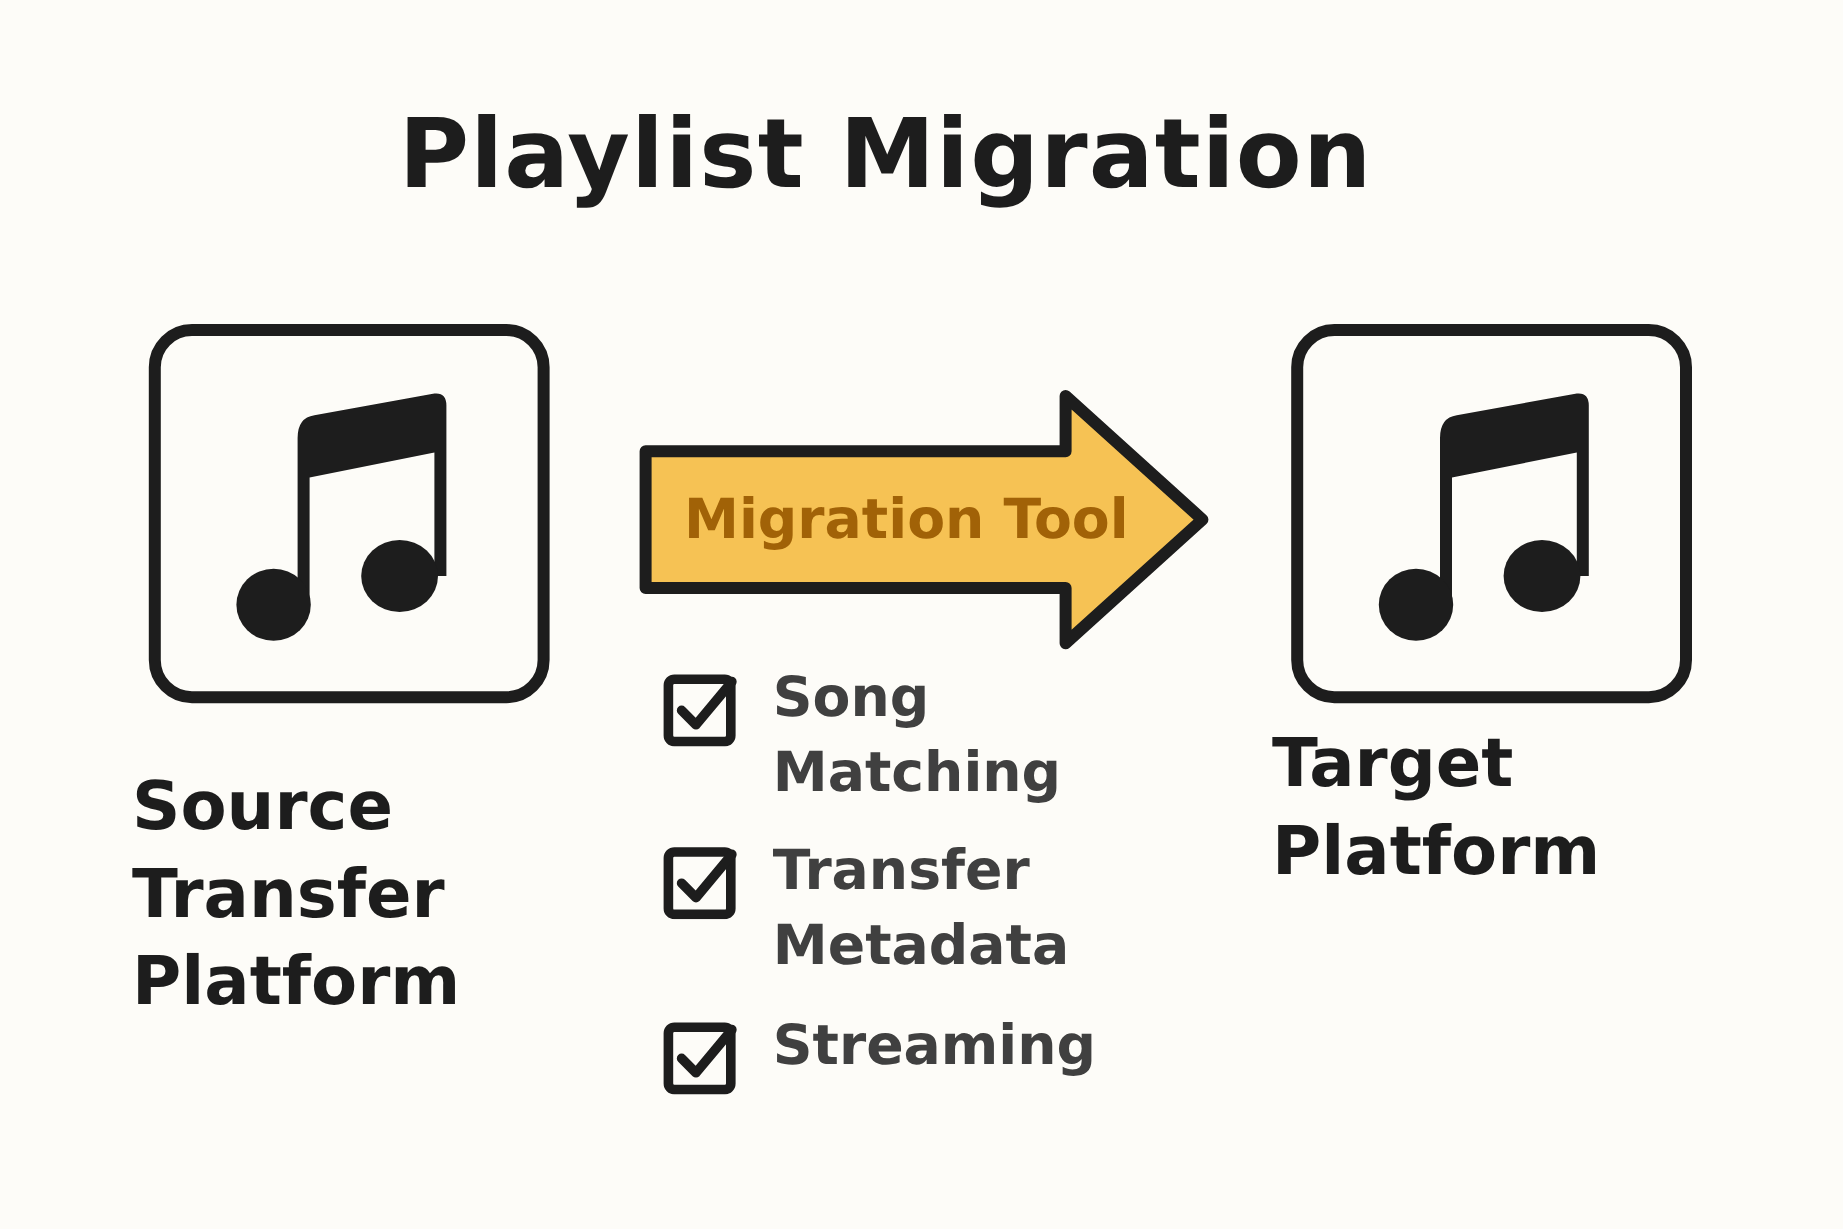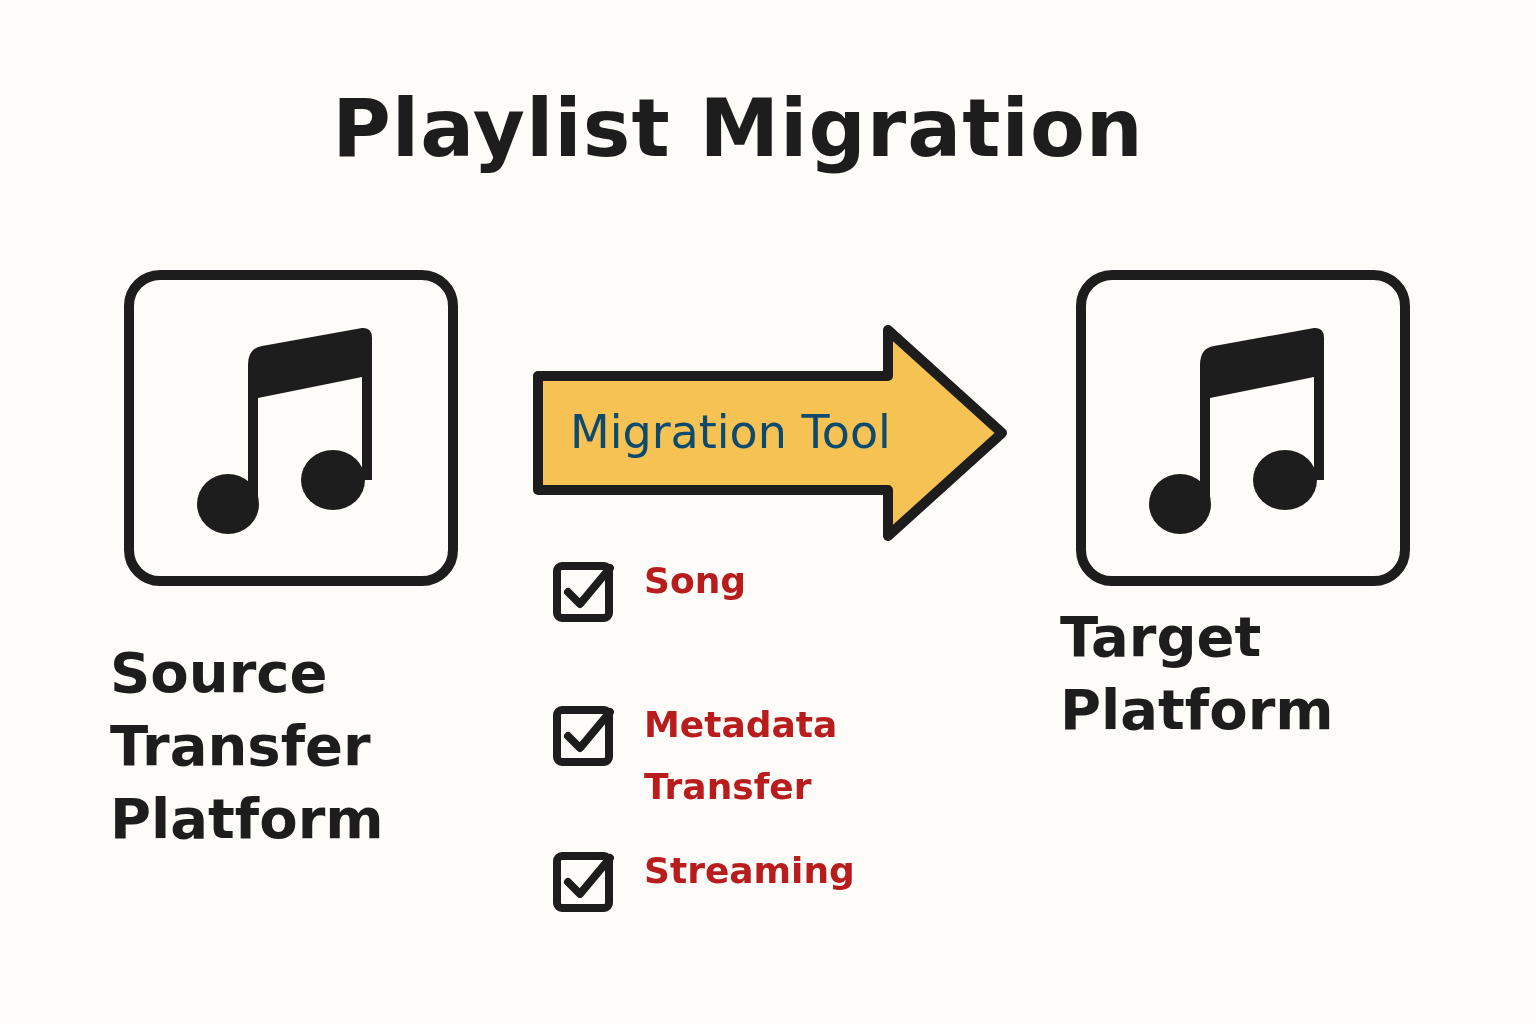--- a/index.html
+++ b/index.html
@@ -14,26 +14,26 @@
   .platform-box {
     position:absolute; width:314px; height:296px; border:10px solid #1d1d1d; border-radius:36px;
     background:#fdfcf8; box-sizing:content-box;
   }
   .platform-box svg { position:absolute; left:0; top:0; }
   .platform-label {
     position:absolute; text-align:left; font-size:56px; font-weight:bold; line-height:73px; color:#1d1d1d;
   }
   .arrow { position:absolute; left:526px; top:318px; }
   .arrow-label {
-    position:absolute; left:570px; top:405px; font-size:46px; font-weight:normal; color:#0c4a6e;
+    position:absolute; left:570px; top:405px; font-size:46px; font-weight:bold; color:#a16207;
   }
   .feature { position:absolute; left:552px; }
   .check { position:absolute; left:0; top:0; }
   .feature-label {
-    position:absolute; left:92px; top:-10px; font-size:36px; font-weight:bold; line-height:62px; white-space:nowrap; color:#b91c1c;
+    position:absolute; left:92px; top:-10px; font-size:46px; font-weight:bold; line-height:62px; white-space:nowrap; color:#404040;
   }
 </style>
 </head>
 <body>
 
 <div class="title">Playlist Migration</div>
 
 <div class="platform-box" style="left:124px; top:270px;">
   <svg width="314" height="296" viewBox="0 0 314 296">
     <path fill="#1d1d1d" d="M114 85 Q114 68 128 66 L228 48 Q238 47 238 58 L238 200 L228 200 L228 97 L124 118 L124 222 L114 222 Z"></path>
@@ -52,31 +52,32 @@
 </svg>
 <div class="arrow-label">Migration Tool</div>
 
 <div class="feature" style="top:560px;">
   <svg class="check" width="62" height="62" viewBox="0 0 62 62">
     <rect x="5" y="6" width="52" height="52" rx="5" fill="none" stroke="#1d1d1d" stroke-width="8"></rect>
     <path d="M16 32 L28 44 L58 8" fill="none" stroke="#1d1d1d" stroke-width="8" stroke-linecap="round" stroke-linejoin="round"></path>
   </svg>
   <div class="feature-label">
     <div>Song</div>
+    <div>Matching</div>
   </div>
 </div>
 
 <div class="feature" style="top:704px;">
   <svg class="check" width="62" height="62" viewBox="0 0 62 62">
     <rect x="5" y="6" width="52" height="52" rx="5" fill="none" stroke="#1d1d1d" stroke-width="8"></rect>
     <path d="M16 32 L28 44 L58 8" fill="none" stroke="#1d1d1d" stroke-width="8" stroke-linecap="round" stroke-linejoin="round"></path>
   </svg>
   <div class="feature-label">
+    <div>Transfer</div>
     <div>Metadata</div>
-    <div>Transfer</div>
   </div>
 </div>
 
 <div class="feature" style="top:850px;">
   <svg class="check" width="62" height="62" viewBox="0 0 62 62">
     <rect x="5" y="6" width="52" height="52" rx="5" fill="none" stroke="#1d1d1d" stroke-width="8"></rect>
     <path d="M16 32 L28 44 L58 8" fill="none" stroke="#1d1d1d" stroke-width="8" stroke-linecap="round" stroke-linejoin="round"></path>
   </svg>
   <div class="feature-label">
     <div>Streaming</div>

